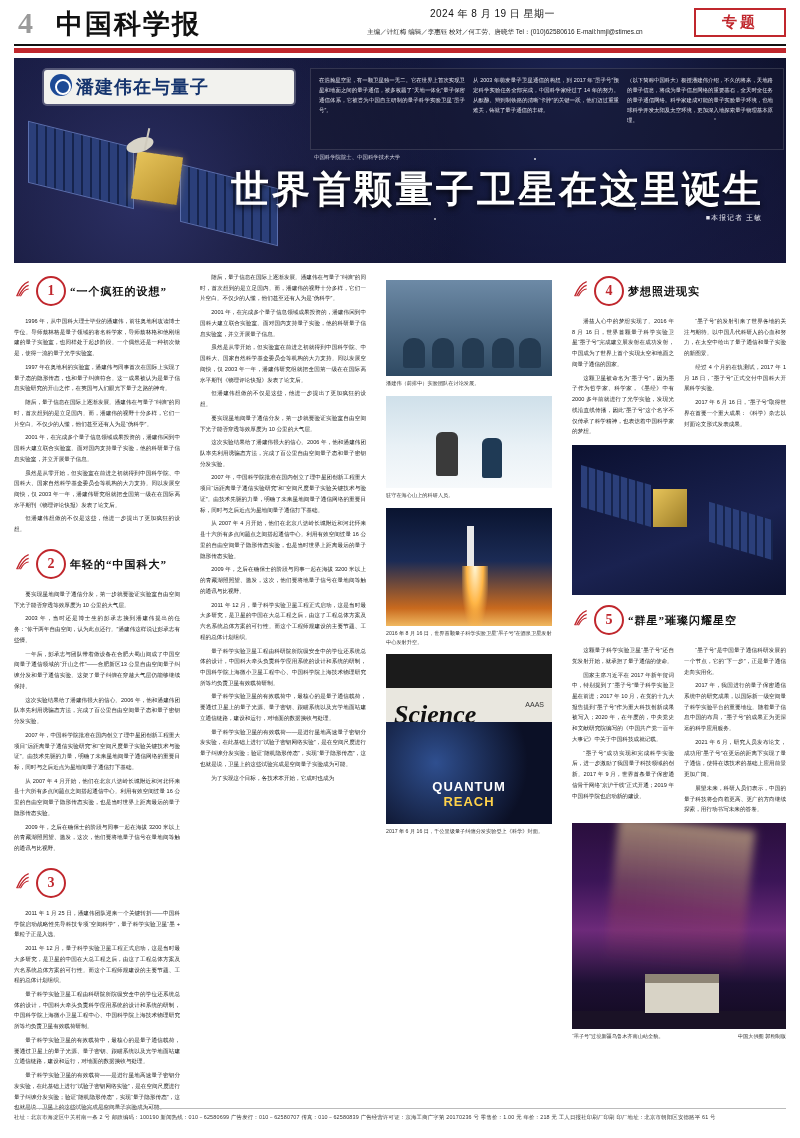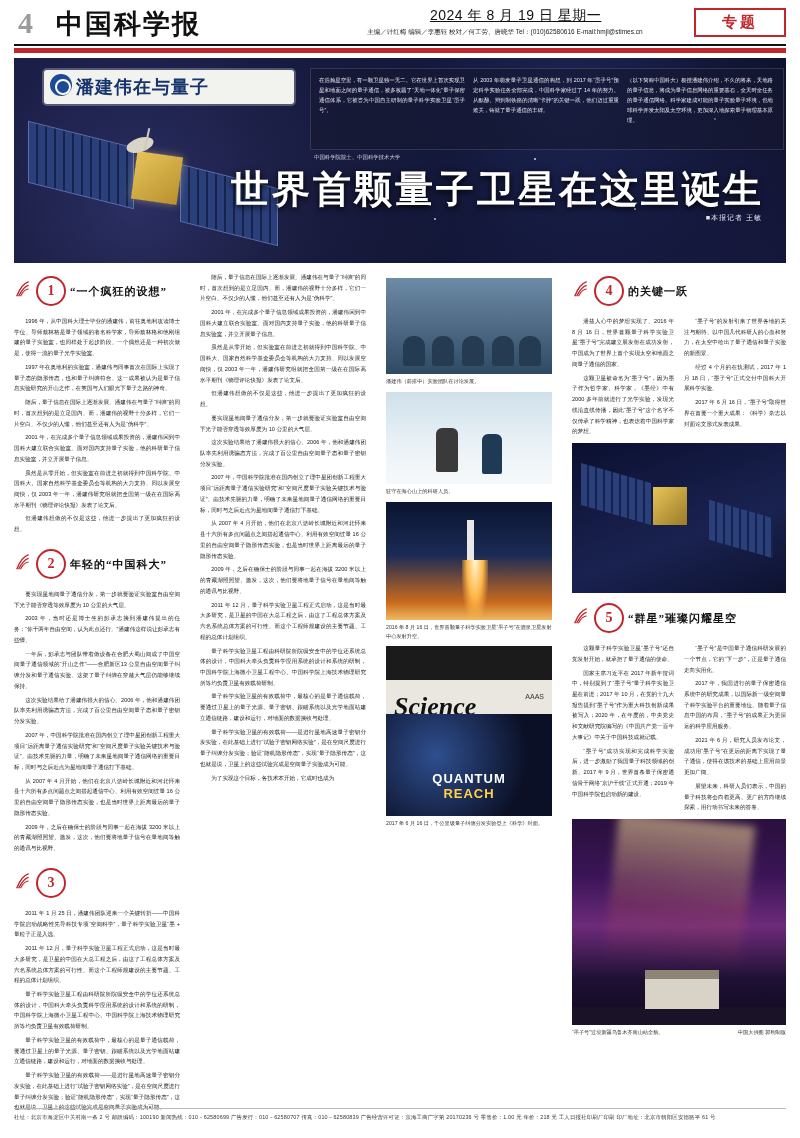--- a/index.html
+++ b/index.html
@@ -4,21 +4,21 @@
 <style>
   html,body{margin:0;padding:0;background:#ffffff;}
   body{width:800px;height:1138px;font-family:"Liberation Sans",sans-serif;color:#111;position:relative;overflow:hidden;}
   .page{position:relative;width:800px;height:1138px;}
 
   
   .masthead{position:absolute;left:0;top:0;width:800px;height:46px;}
   .page-num{position:absolute;left:18px;top:6px;font-size:30px;font-weight:bold;color:#9a9a9a;font-family:"Liberation Serif",serif;}
   .paper-title{position:absolute;left:56px;top:6px;font-size:27px;font-weight:bold;letter-spacing:2px;color:#111;font-family:"Liberation Serif",serif;}
   .mast-mid{position:absolute;left:370px;top:12px;width:250px;font-size:6.5px;color:#222;line-height:1.7;text-align:center;}
-  .mast-date{position:absolute;left:430px;top:7px;font-size:14px;color:#111;letter-spacing:.5px;text-decoration:underline;}
+  .mast-date{position:absolute;left:430px;top:7px;font-size:10px;color:#111;letter-spacing:.5px;}
   .mast-right{position:absolute;right:14px;top:8px;border:2px solid #c0272d;color:#c0272d;font-size:15px;font-weight:bold;padding:3px 26px;letter-spacing:3px;}
   .mast-rule1{position:absolute;left:14px;top:44px;width:772px;height:2px;background:#111;}
   .mast-rule2{position:absolute;left:14px;top:48px;width:772px;height:5px;background:#c0272d;}
 
   
   .hero{position:absolute;left:14px;top:58px;width:772px;height:205px;background:#0a0b1e;overflow:hidden;}
   .hero-grad{position:absolute;inset:0;background:
      radial-gradient(circle at 16% 70%, #2b2f63 0%, rgba(10,11,30,0) 48%),
      radial-gradient(circle at 72% 20%, #1b2352 0%, rgba(10,11,30,0) 55%),
      linear-gradient(160deg,#0d1030 0%, #090a1c 55%, #141436 100%);}
@@ -46,21 +46,21 @@
   .c4{left:558px;width:214px;}
 
   .sec-head{position:relative;height:40px;margin-bottom:4px;}
   .sec-num{position:absolute;left:22px;top:4px;width:26px;height:26px;border-radius:50%;border:2px solid #c0272d;color:#c0272d;font-size:14px;font-weight:bold;text-align:center;line-height:25px;font-family:"Liberation Serif",serif;}
   .sec-wave{position:absolute;left:0;top:6px;width:22px;height:22px;}
   .sec-title{position:absolute;left:56px;top:9px;font-size:11px;font-weight:bold;color:#111;letter-spacing:1px;font-family:"Liberation Serif",serif;}
   .p{margin:0 0 3px 0;text-indent:2em;}
 
   
   .fig{margin:6px 0 3px 0;}
-  .fig img,.fig .ph{display:block;width:100%;}
+  .fig img,.fig .ph{display:block;width:100%;margin-top:8px;}
   .cap{font-size:5.2px;color:#333;line-height:1.7;text-align:left;margin-bottom:6px;}
 
   .ph{position:relative;overflow:hidden;}
   .ph-meet{height:96px;background:linear-gradient(180deg,#6d8aa6,#2f4a63);}
   .ph-meet .hd{position:absolute;bottom:8px;width:22px;height:30px;border-radius:10px 10px 3px 3px;background:#243b52;}
   .ph-snow{height:92px;background:linear-gradient(180deg,#cfe0ea 0%,#e9f1f6 55%,#f6f9fb 100%);}
   .ph-snow .fig1{position:absolute;left:30%;bottom:12px;width:22px;height:44px;background:#3a3a3a;border-radius:6px 6px 2px 2px;}
   .ph-snow .fig2{position:absolute;left:58%;bottom:10px;width:20px;height:40px;background:#1f3a55;border-radius:6px 6px 2px 2px;}
   .ph-launch{height:118px;background:linear-gradient(180deg,#0a1430 0%,#1b2b55 45%,#c96a1e 85%,#f0b860 100%);}
   .ph-launch .flame{position:absolute;left:46%;bottom:0;width:26px;height:60px;background:radial-gradient(ellipse at 50% 0%,#fff7d6,#ffb545 45%,rgba(255,120,0,0) 80%);}
@@ -241,21 +241,21 @@
     </div>
 
     <div class="col c4">
       <div class="sec-head">
         <svg class="sec-wave" viewBox="0 0 24 24">
             <path d="M3 20 C6 12 10 6 16 4" fill="none" stroke="#c0272d" stroke-width="1.6"></path>
             <path d="M5 20 C8 14 11 9 16 8" fill="none" stroke="#c0272d" stroke-width="1.4"></path>
             <path d="M7 20 C9 16 12 12 16 12" fill="none" stroke="#c0272d" stroke-width="1.2"></path>
           </svg>
         <div class="sec-num">4</div>
-        <div class="sec-title">的关键一跃</div>
+        <div class="sec-title">梦想照进现实</div>
       </div>
       <div style="column-count:2;column-gap:10px;">
         <p class="p">潘益人心中的梦想实现了。2016 年 8 月 16 日，世界首颗量子科学实验卫星“墨子号”完成建立展发射在成功发射，中国成为了世界上首个实现太空和地面之间量子通信的国家。</p>
         <p class="p">这颗卫星被命名为“墨子号”，因为墨子作为哲学家、科学家，《墨经》中有 2000 多年前就进行了光学实验，发现光线沿直线传播，因此“墨子号”这个名字不仅传承了科学精神，也表达着中国科学家的梦想。</p>
         <p class="p">“墨子号”的发射引来了世界各地的关注与期待。以中国几代科研人的心血和努力，在太空中绘出了量子通信和量子实验的新图景。</p>
         <p class="p">经过 4 个月的在轨测试，2017 年 1 月 18 日，“墨子号”正式交付中国科大开展科学实验。</p>
         <p class="p">2017 年 6 月 16 日，“墨子号”取得世界在首要一个重大成果：《科学》杂志以封面论文形式发表成果。</p>
       </div>
 
       <div class="fig">

